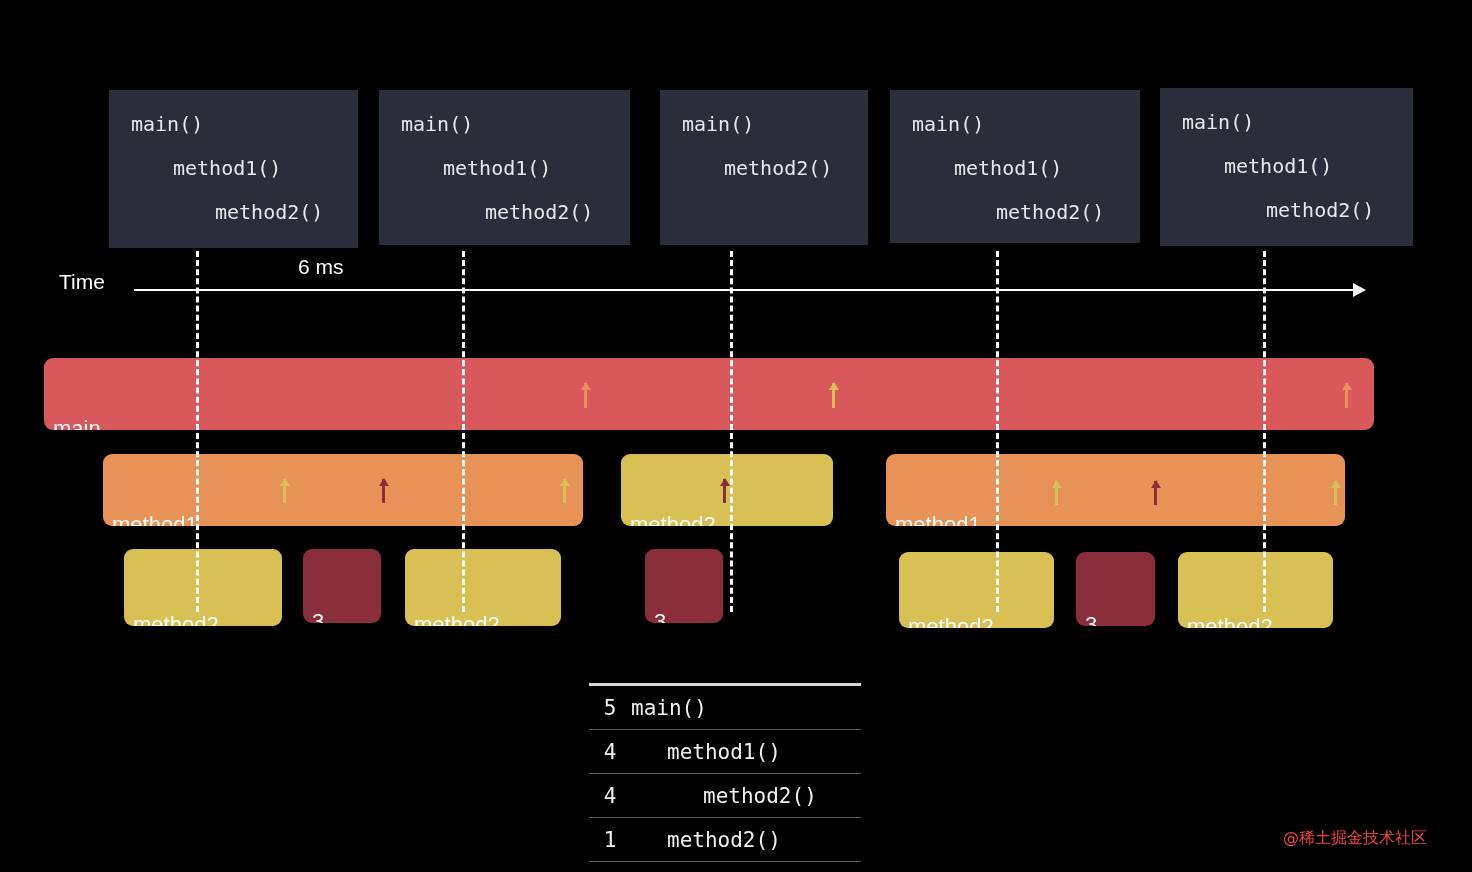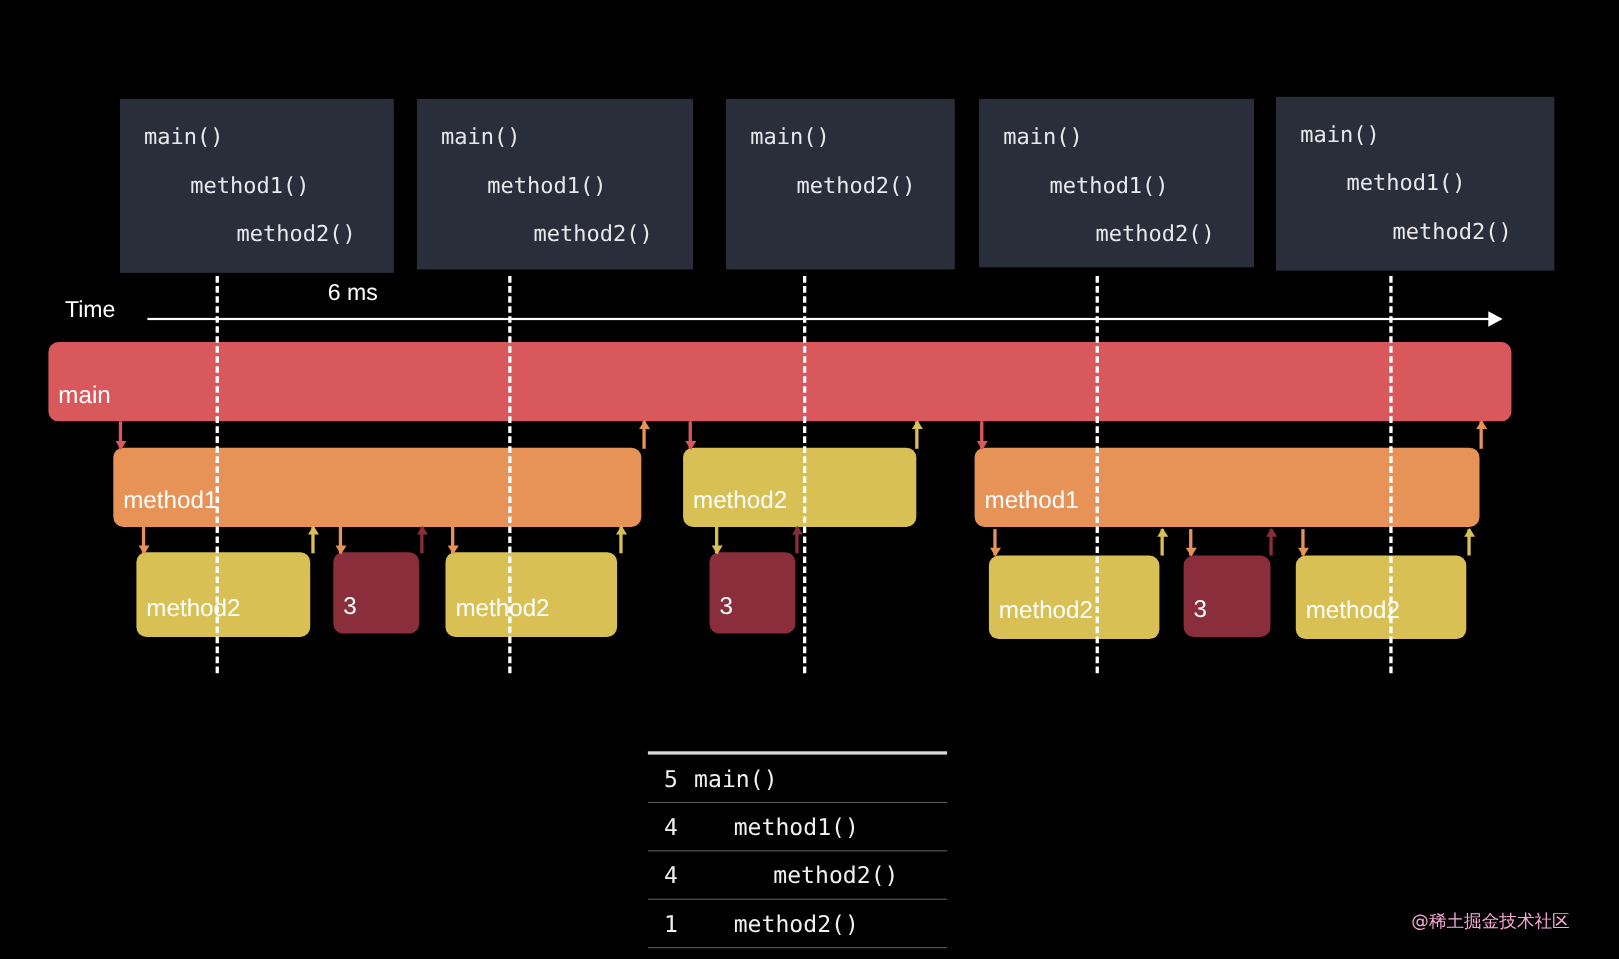--- a/index.html
+++ b/index.html
@@ -73,23 +73,24 @@
 
   
   .bar {
     position: absolute;
     border-radius: 9px;
     color: #ffffff;
     font-size: 22px;
     font-family: "Liberation Sans", sans-serif;
     box-sizing: border-box;
     display: flex;
-    align-items: center;
+    align-items: flex-end;
     z-index: 3;
     overflow: hidden;
+    margin-top: 47px;
   }
   .bar .bar-text {
     padding-left: 9px;
     white-space: nowrap;
     position: relative;
     top: 12px;
   }
   .bar.lvl0 { background: #d9585c; }
   .bar.lvl1-orange { background: #e79257; }
   .bar.lvl-yellow { background: #d9c055; }
@@ -139,21 +140,21 @@
   .sum-name {
     color: #f0f0f0;
     font-family: "DejaVu Sans Mono", "Liberation Mono", monospace;
     font-size: 21px;
     white-space: pre;
   }
 
   
   .watermark {
     position: absolute;
-    color: #f9a8d4;
+    color: #ef4444;
     font-size: 16px;
     font-family: "DejaVu Sans", sans-serif;
   }
 </style>
 </head>
 <body>
 
 <div id="stage">
 
   <div id="stack-boxes">

